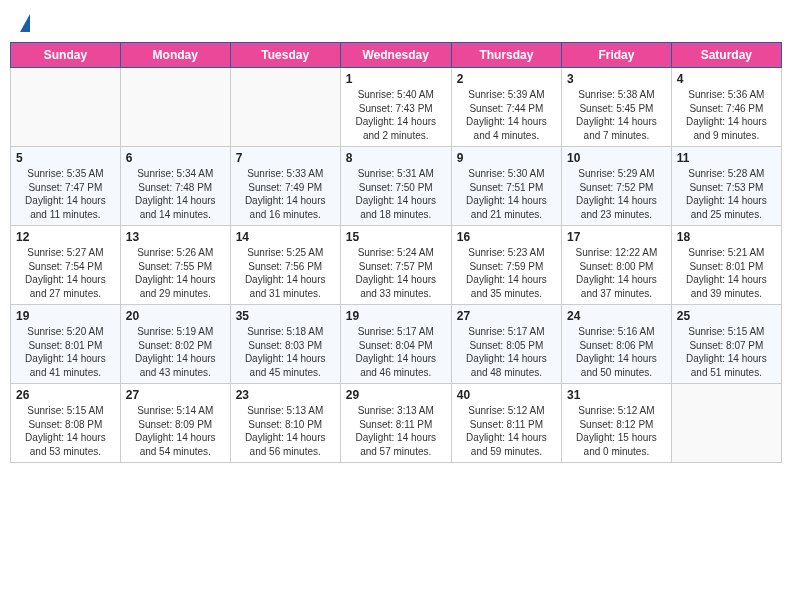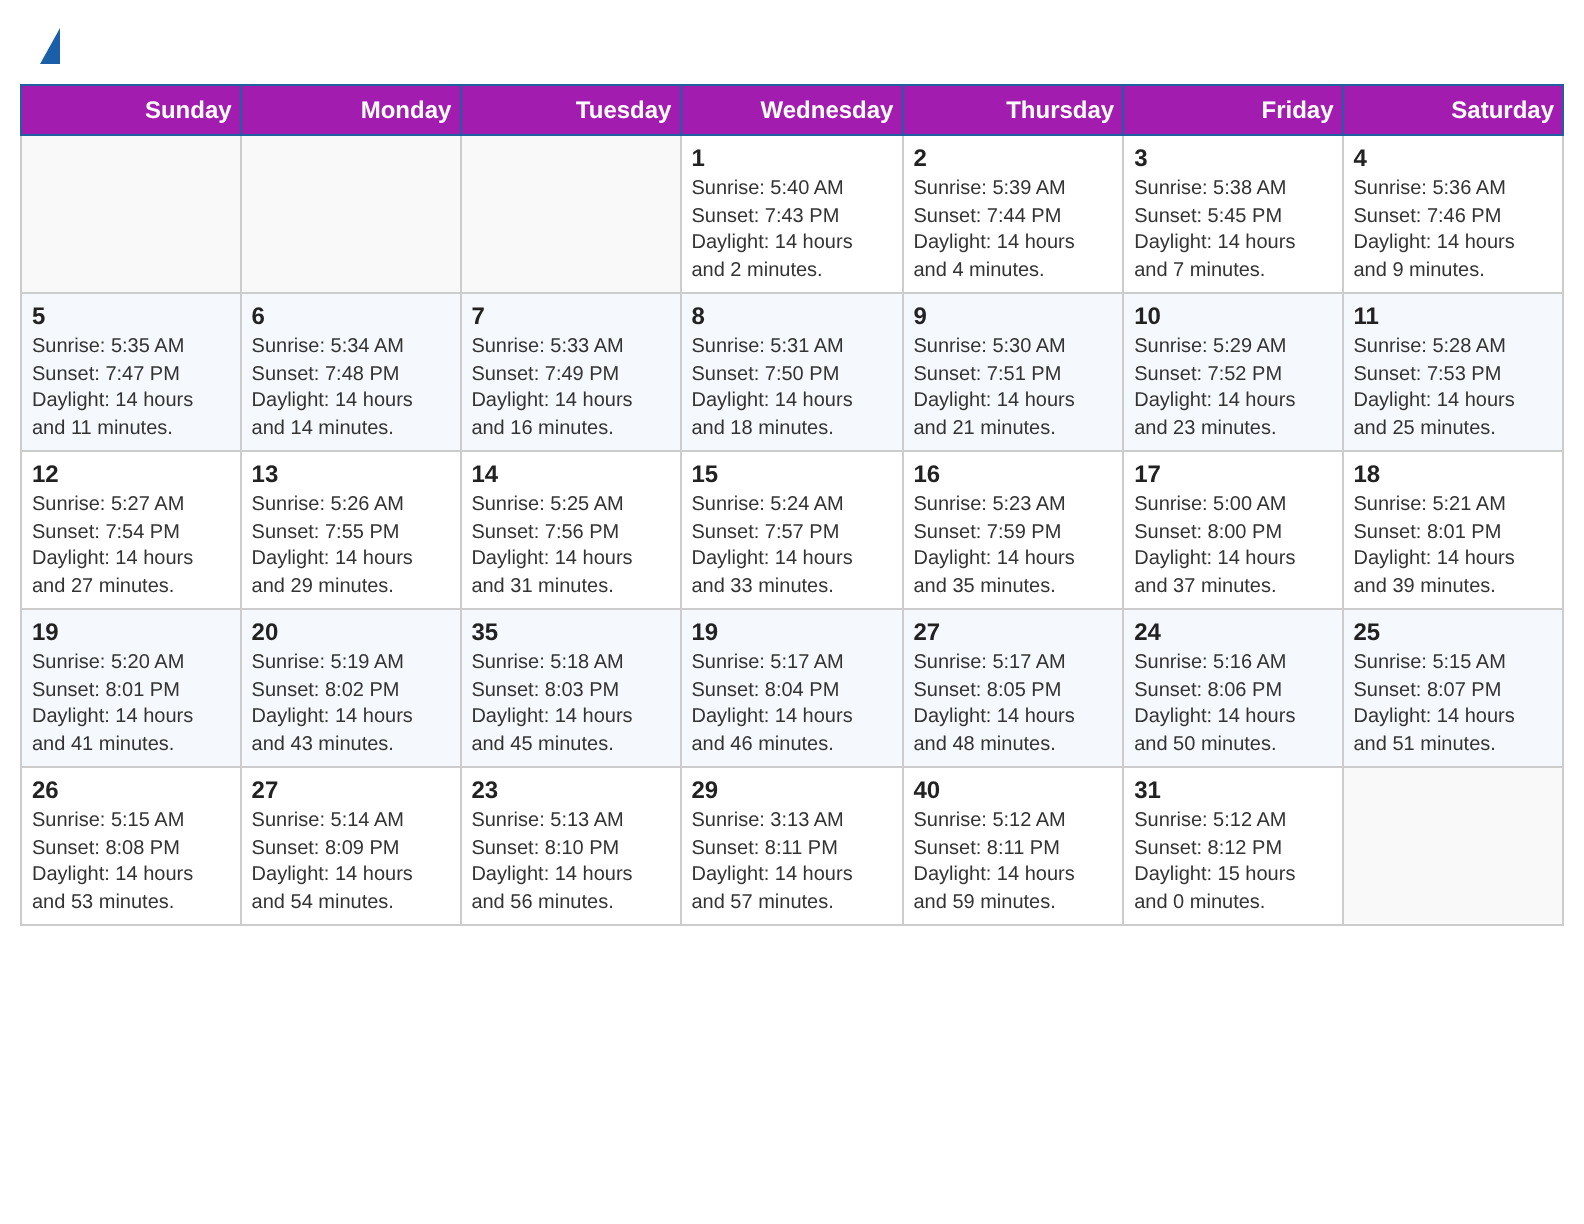--- a/index.html
+++ b/index.html
@@ -55,26 +55,26 @@
       font-size: 15px;
       color: #333;
     }
     .calendar {
       width: 100%;
       border-collapse: collapse;
       border: 1px solid #ccc;
       margin: 0 0 0 0;
     }
     .calendar th {
-      background-color: #a21caf;
+      background-color: #ec4899;
       color: #fff;
       font-size: 12px;
       font-weight: bold;
       padding: 5px 4px;
-      text-align: right;
+      text-align: center;
       border: 1px solid #2060a0;
     }
     .calendar td {
       vertical-align: top;
       border: 1px solid #ccc;
       padding: 4px 5px;
       width: 113px;
       min-height: 80px;
       font-size: 10px;
       color: #222;
@@ -86,20 +86,21 @@
     .day-number {
       font-size: 12px;
       font-weight: bold;
       margin-bottom: 2px;
       display: block;
     }
     .cell-content {
       font-size: 10px;
       line-height: 1.35;
       color: #333;
+      text-align: center;
     }
     .calendar tbody tr:nth-child(even) td {
       background: #f5f8fc;
     }
     .calendar tbody tr:nth-child(even) td.empty {
       background: #f0f3f7;
     }
     .wrapper {
       padding: 0 10px 10px 10px;
     }
@@ -250,21 +251,21 @@
           </td>
           <td>
             <span class="day-number">16</span>
             <div class="cell-content">Sunrise: 5:23 AM
 Sunset: 7:59 PM
 Daylight: 14 hours
 and 35 minutes.</div>
           </td>
           <td>
             <span class="day-number">17</span>
-            <div class="cell-content">Sunrise: 5:00 AM
+            <div class="cell-content">Sunrise: 12:22 AM
 Sunset: 8:00 PM
 Daylight: 14 hours
 and 37 minutes.</div>
           </td>
           <td>
             <span class="day-number">18</span>
             <div class="cell-content">Sunrise: 5:21 AM
 Sunset: 8:01 PM
 Daylight: 14 hours
 and 39 minutes.</div>

